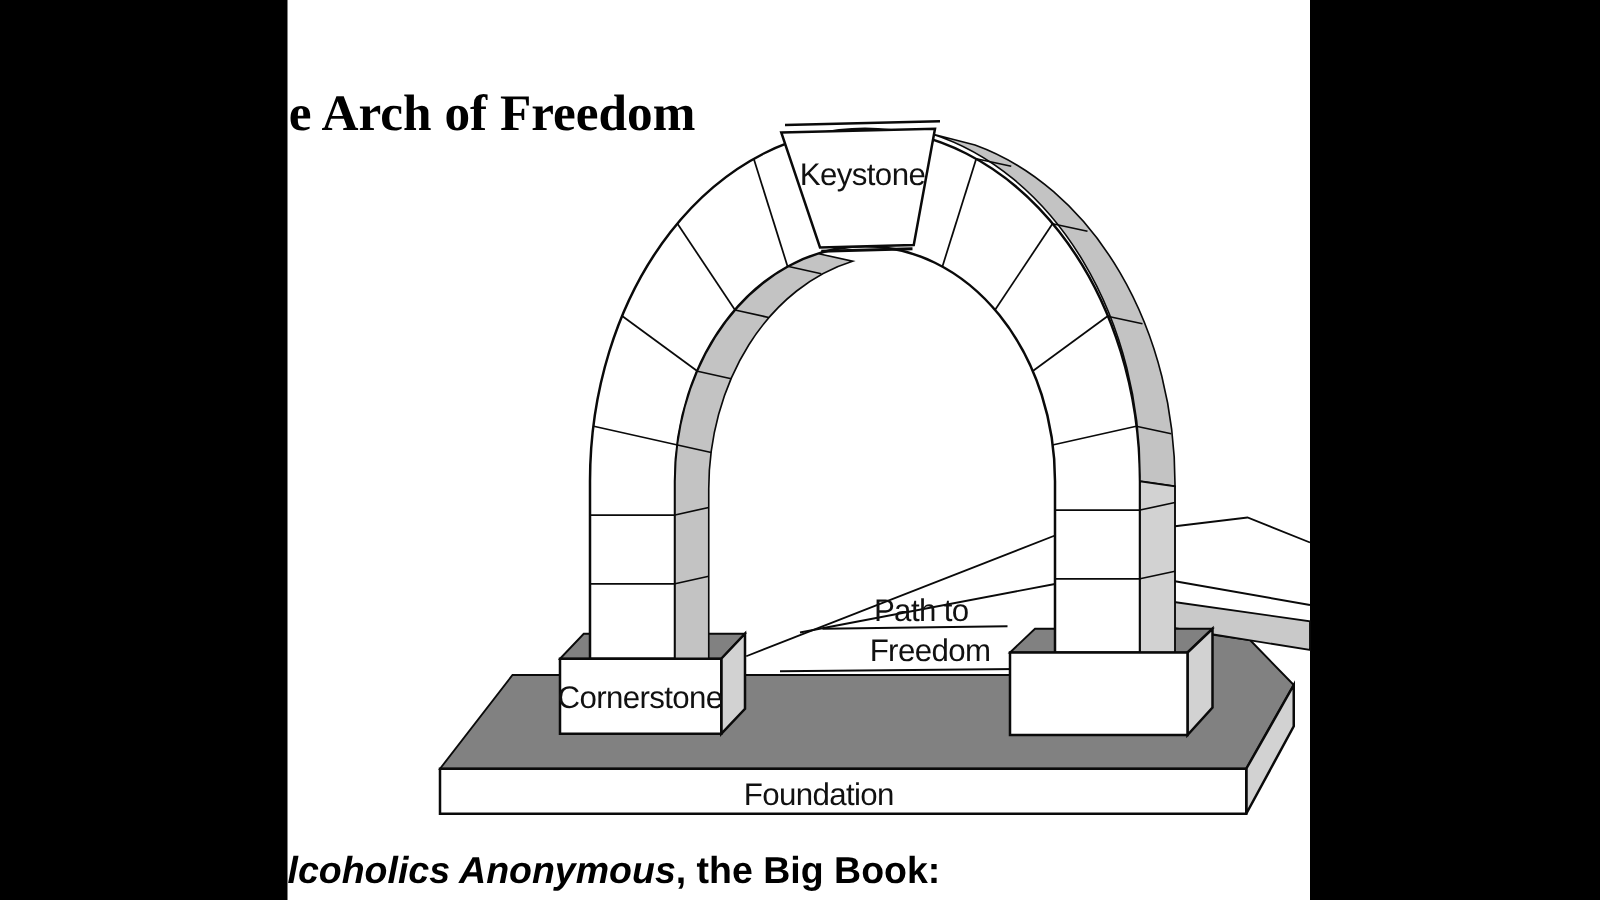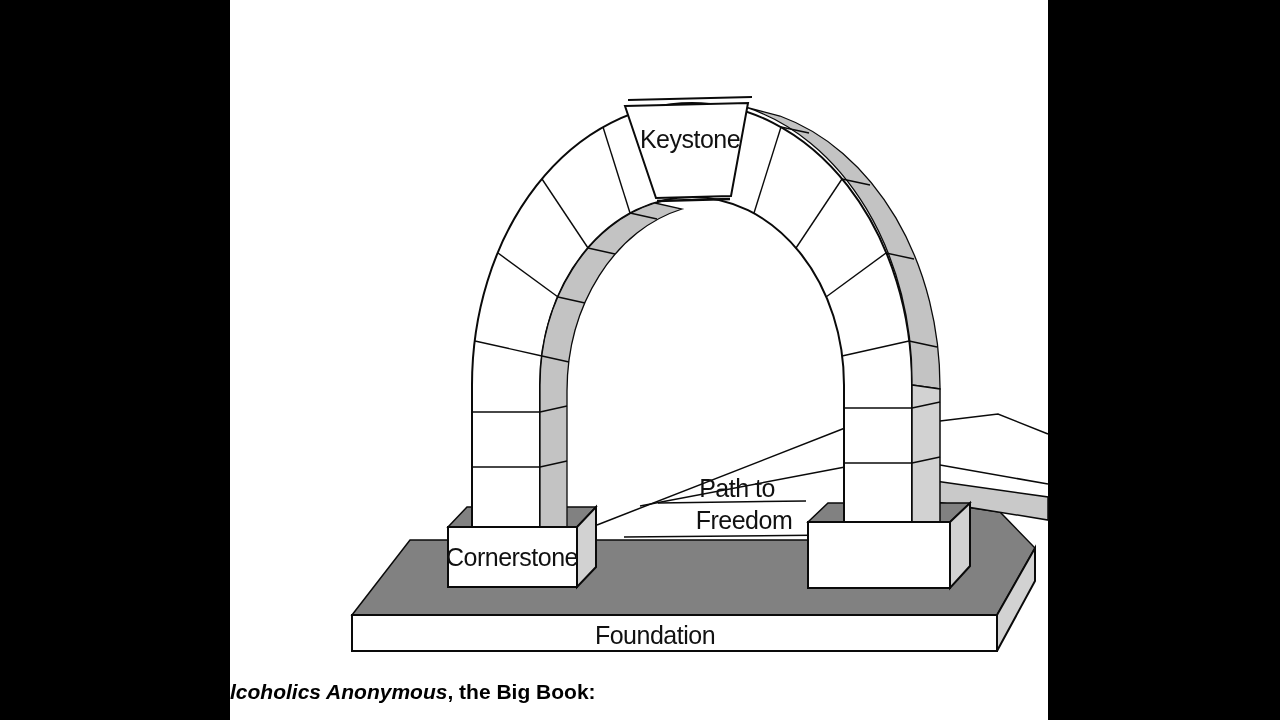--- a/index.html
+++ b/index.html
@@ -5,34 +5,35 @@
   html,body{margin:0;padding:0;background:#000;}
   #stage{position:relative;width:1280px;height:720px;background:#fff;overflow:hidden;
          font-family:"Liberation Sans",sans-serif;}
   .bar{position:absolute;top:0;height:720px;background:#000;}
   #bar-left{left:0;width:230px;}
   #bar-right{left:1048px;width:232px;}
   #title{position:absolute;left:231px;top:66px;
          font-family:"Liberation Serif",serif;font-weight:bold;font-size:41px;
          color:#000;white-space:nowrap;letter-spacing:0px;}
   #caption{position:absolute;left:230px;top:680px;
-           font-family:"Liberation Sans",sans-serif;font-weight:bold;font-size:21px;
+           font-family:"Liberation Sans",sans-serif;font-weight:bold;font-size:30px;
            color:#000;white-space:nowrap;}
   #caption .it{font-style:italic;}
   svg{position:absolute;left:0;top:0;}
   text{font-family:"Liberation Sans",sans-serif;font-size:25px;letter-spacing:-0.5px;}
 </style>
 </head>
 <body>
 
 <div id="stage">
 
   <div class="bar" id="bar-left"></div>
   <div class="bar" id="bar-right"></div>
 
+  <div id="title">e Arch of Freedom</div>
 
   <svg width="1280" height="720" viewBox="0 0 1280 720">
 
     <path d="M352,615 L410,540 L930,540 L930,502 L1000,512 L1035,548 L997,615 Z" stroke="#0a0a0a" stroke-width="1.5" fill="#818181"></path>
 
     <g stroke="#0a0a0a" stroke-width="1.5" fill="none">
       <path d="M597,525 L845,428"></path>
       <path d="M640,506 L845,467"></path>
       <path d="M658,503 L806,501"></path>
       <path d="M624,537 L835,535"></path>

